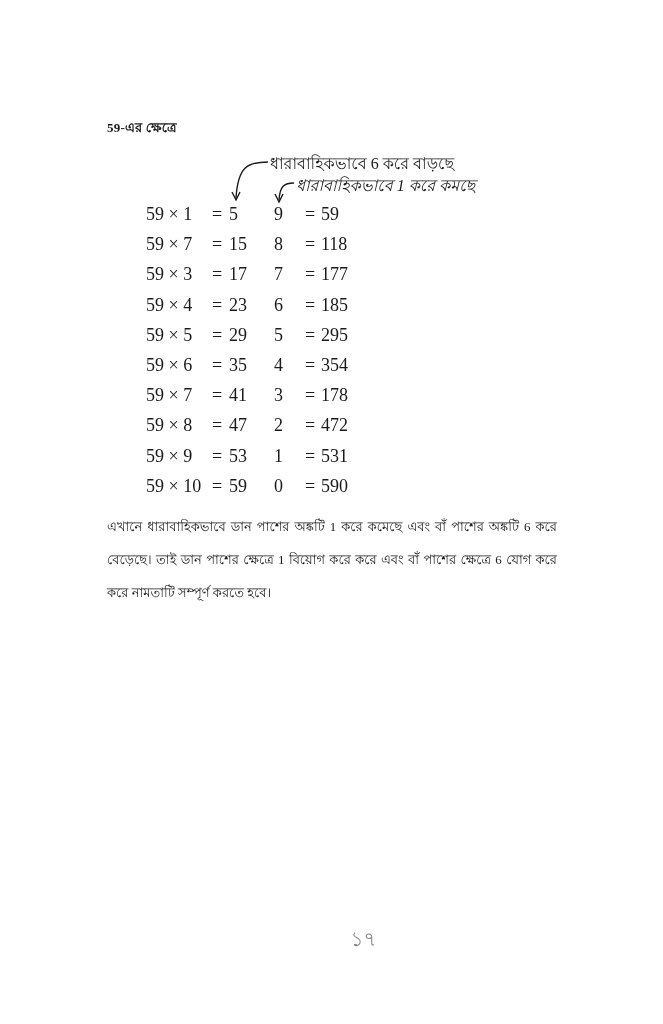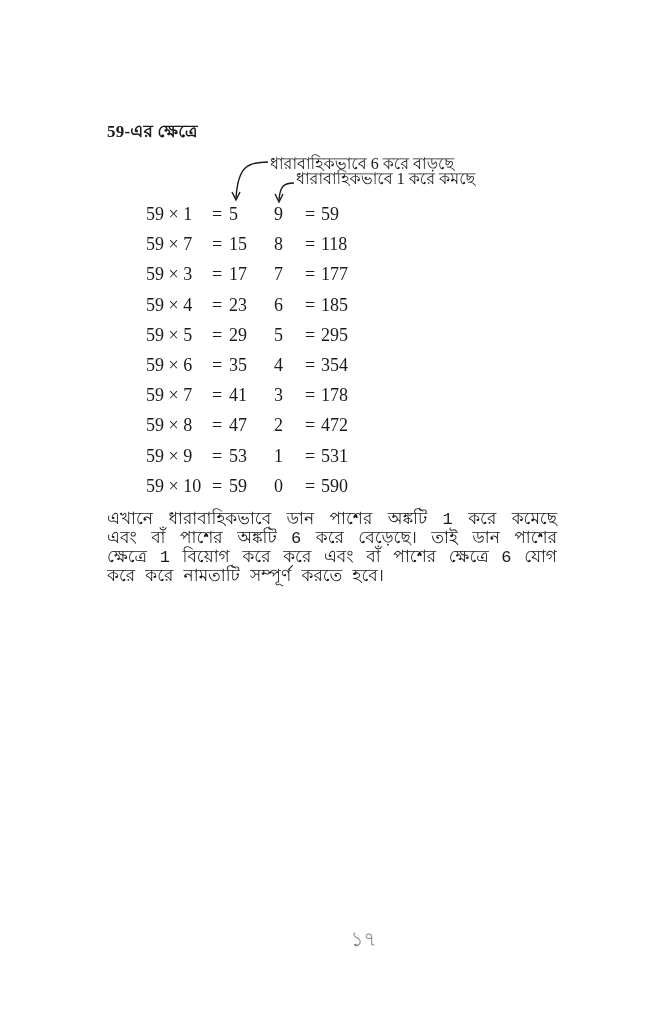--- a/index.html
+++ b/index.html
@@ -2,40 +2,40 @@
 <html><head>
 <meta charset="utf-8">
 <style>
   html, body { margin: 0; padding: 0; background: #ffffff; }
   body {
     width: 663px; height: 1024px; position: relative; overflow: hidden;
     font-family: "Liberation Serif", "DejaVu Serif", serif; color: #1a1a1a;
   }
   .heading {
     position: absolute; left: 107px; top: 118px;
-    font-size: 17px; font-weight: bold; letter-spacing: 0.2px;
+    font-size: 13px; font-weight: bold; letter-spacing: 0.2px;
   }
   .annot {
     position: absolute; font-size: 16px; white-space: nowrap;
   }
   .annot1 { left: 270px; top: 151px; }
-  .annot2 { left: 296px; top: 166px; }
+  .annot2 { left: 296px; top: 173px; font-style: italic; }
   svg.arrows { position: absolute; left: 0; top: 0; width: 663px; height: 220px; pointer-events: none; }
   .table { position: absolute; left: 146px; top: 202px; }
   .row { position: relative; height: 30.2px; font-size: 18px; line-height: 24px; }
   .row span { position: absolute; top: 0; white-space: nowrap; }
   .c-expr { left: 0; text-align: center; }
   .c-eq1 { left: 66px; }
   .c-left { left: 83px; }
   .c-right { left: 128px; }
   .c-eq2 { left: 159px; }
   .c-res { left: 175px; }
   .para {
     position: absolute; left: 107px; top: 510px; width: 450px;
-    font-size: 17px; line-height: 19px; text-align: justify; font-family: Liberation Mono, monospace;
+    font-size: 13px; line-height: 33px; text-align: justify;
   }
   .pagenum {
     position: absolute; left: 0; width: 663px; top: 924px; text-align: center;
     font-size: 20px; color: #888; padding-left: 32px;
   }
 </style>
 </head>
 <body>
 
 <div class="heading">59-এর ক্ষেত্রে</div>

